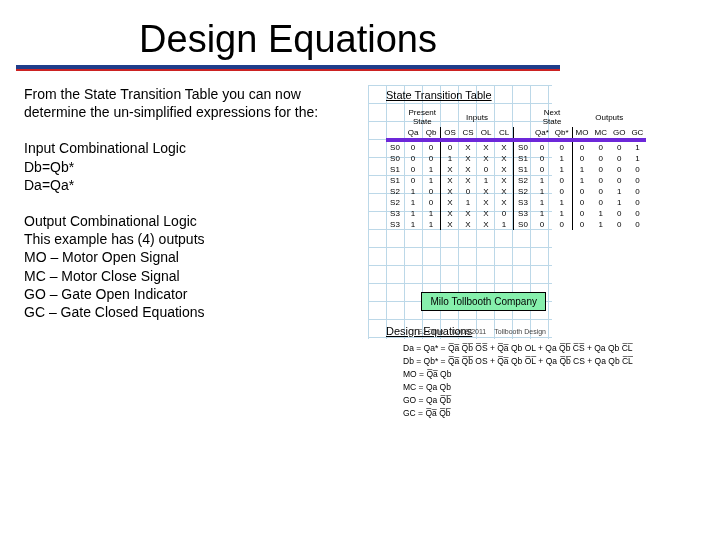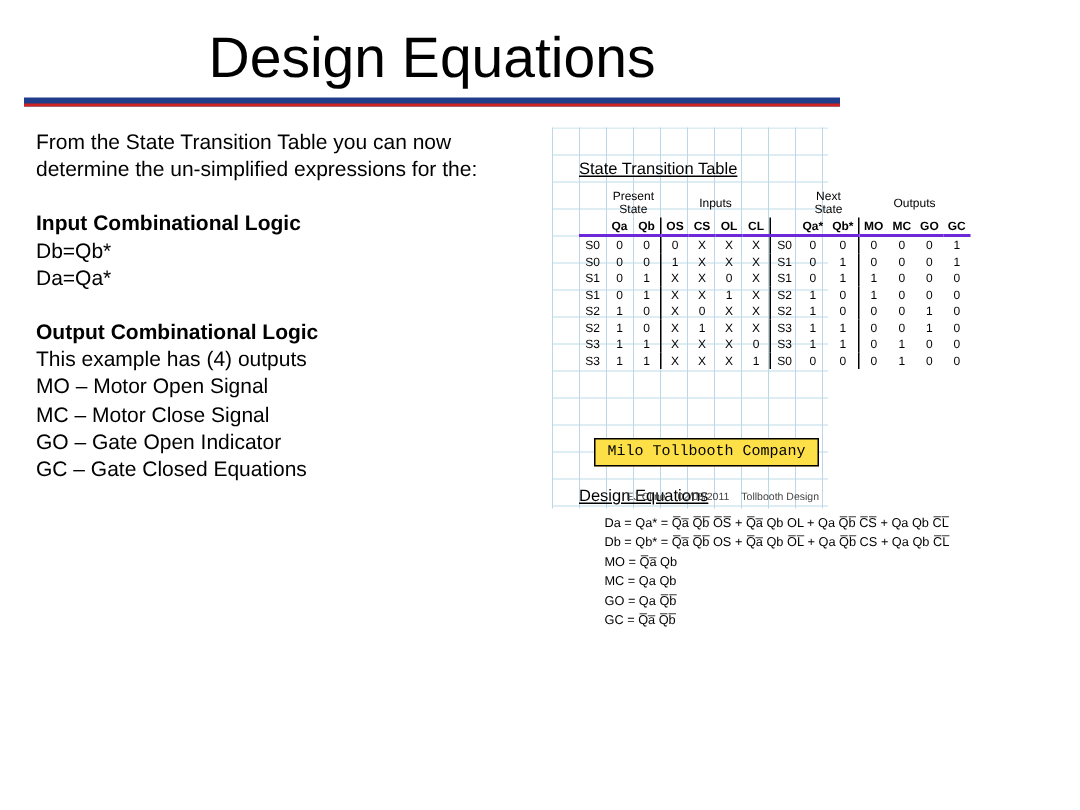--- a/index.html
+++ b/index.html
@@ -35,36 +35,36 @@
     display: flex;
     gap: 14px;
   }
   .left {
     flex: 0 0 330px;
     font-size: 14px;
     line-height: 1.3;
   }
   .left .intro { margin-bottom: 18px; }
   .left .block { margin-bottom: 18px; }
-  .left .block .hd { font-weight: bold; }
+  .left .block .hd { font-weight: normal; }
   .right {
     flex: 1;
     position: relative;
   }
   .gridpaper {
     position: absolute;
     inset: 0;
     background-image:
       linear-gradient(to right, #bcd8e8 1px, transparent 1px),
       linear-gradient(to bottom, #bcd8e8 1px, transparent 1px);
     background-size: 18px 18px;
   }
   .stt {
     position: absolute;
-    top: 22px;
+    top: 4px;
     left: 18px;
     right: 6px;
     font-size: 9px;
   }
   .stt-title {
     font-size: 11px;
     text-decoration: underline;
     margin-bottom: 6px;
   }
   table.stt-tbl {
@@ -76,22 +76,22 @@
     padding: 1px 3px;
     text-align: center;
     min-width: 12px;
   }
   .stt-tbl .ghead th {
     font-weight: normal;
     font-size: 8px;
     margin-top: 16px;
   }
   .stt-tbl .chead th {
-    font-weight: bold;
-    border-bottom: 2px solid #6d28d9;
+    font-weight: normal;
+    border-bottom: 4px solid #6d28d9;
   }
   .stt-tbl .colsep { border-right: 1px solid #000; }
   .eqs {
     position: absolute;
     top: 240px;
     left: 18px;
     right: 6px;
     font-size: 9px;
   }
   .eqs-title {
@@ -101,24 +101,24 @@
   }
   .eqline {
     font-size: 8.5px;
     margin: 3px 17px;
     white-space: nowrap;
   }
   .stamp {
     position: absolute;
     right: 6px;
     bottom: 28px;
-    background: #fde047;
+    background: #86efac;
     border: 1px solid #000;
     padding: 3px 8px;
-    font-family: Liberation Mono, monospace;
+    font-family: Liberation Sans, sans-serif;
     font-size: 10px;
   }
   .footer {
     position: absolute;
     right: 6px;
     bottom: 4px;
     font-size: 7px;
     color: #444;
     display: flex;
     gap: 8px;

